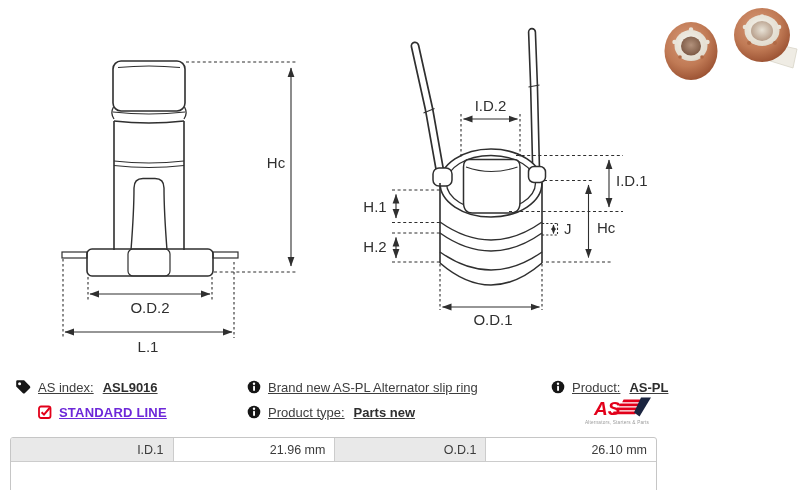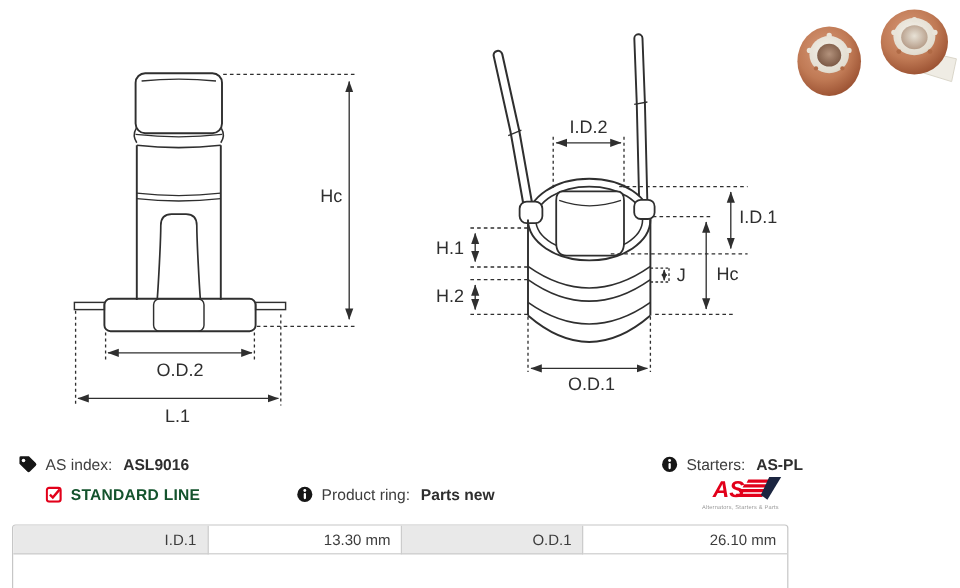--- a/index.html
+++ b/index.html
@@ -1,24 +1,24 @@
 <!DOCTYPE html>
 <html><head>
 <meta charset="utf-8">
 <style>
   html,body{margin:0;padding:0;background:#fff;}
   .stage{position:relative;width:800px;height:490px;background:#fff;overflow:hidden;
          font-family:"Liberation Sans",sans-serif;color:#3e3e3e;}
   .abs{position:absolute;}
   svg text{font-family:"Liberation Sans",sans-serif;}
   .dim-label{fill:#2f2f2f;font-size:15px;}
-  .info-row{position:absolute;display:flex;align-items:center;gap:7px;font-size:13px;height:18px;white-space:nowrap;}
+  .info-row{position:absolute;display:flex;align-items:center;gap:7px;font-size:13px;height:18px;white-space:nowrap;text-decoration:underline;}
   .info-row .lbl{color:#3e3e3e;}
   .info-row .val{font-weight:bold;color:#2e2e2e;margin-left:2px;}
-  .info-row.red{color:#14532d;font-weight:bold;letter-spacing:.2px;padding-left:23px;}
+  .info-row.red{color:#6d28d9;font-weight:bold;letter-spacing:.2px;padding-left:23px;}
   .spec-table{position:absolute;left:10px;top:437px;width:645px;border:1px solid #c6c6c6;
               border-radius:3px;display:grid;grid-template-columns:25.2% 25.1% 23.4% 26.3%;
               font-size:12.5px;color:#3c3c3c;overflow:hidden;background:#fff;}
   .cell{height:24px;line-height:24px;text-align:right;padding-right:9px;box-sizing:border-box;
         border-bottom:1px solid #cccccc;border-right:1px solid #cccccc;}
   .cell.lab{background:#e9e9e9;}
   .cell.last-col{border-right:none;padding-left:13px;}
   .cell.last-row{border-bottom:none;margin-top:48px;}
 </style>
 </head>
@@ -179,56 +179,64 @@
   </div>
 
   <div class="info-row red" style="left:15px;top:403px">
     <svg width="14" height="14" viewBox="0 0 14 14">
       <rect x="1" y="1.5" width="11.5" height="11.5" rx="2" fill="none" stroke="#e2001a" stroke-width="1.8"></rect>
       <path d="M3.6,7.2 L6,9.6 L11.6,3" stroke="#e2001a" stroke-width="2" fill="none"></path>
     </svg>
     <span>STANDARD LINE</span>
   </div>
 
-
-  <div class="info-row" style="left:247px;top:403px">
+  <div class="info-row" style="left:247px;top:378px">
     <svg width="14" height="14" viewBox="0 0 14 14">
       <circle cx="7" cy="7" r="6.3" fill="#161616"></circle>
       <rect x="6.1" y="5.8" width="1.9" height="5.2" rx="0.9" fill="#fff"></rect>
       <circle cx="7" cy="3.7" r="1.2" fill="#fff"></circle>
     </svg>
-    <span class="lbl">Product ring:</span>
-      <span class="val">Parts new</span>
-  </div>
-
-  <div class="info-row" style="left:551px;top:378px">
+    <span class="lbl">Brand new AS-PL Alternator slip ring</span>
+  </div>
+
+  <div class="info-row" style="left:247px;top:403px">
     <svg width="14" height="14" viewBox="0 0 14 14">
       <circle cx="7" cy="7" r="6.3" fill="#161616"></circle>
       <rect x="6.1" y="5.8" width="1.9" height="5.2" rx="0.9" fill="#fff"></rect>
       <circle cx="7" cy="3.7" r="1.2" fill="#fff"></circle>
     </svg>
-    <span class="lbl">Starters:</span>
+    <span class="lbl">Product type:</span>
+      <span class="val">Parts new</span>
+  </div>
+
+  <div class="info-row" style="left:551px;top:378px">
+    <svg width="14" height="14" viewBox="0 0 14 14">
+      <circle cx="7" cy="7" r="6.3" fill="#161616"></circle>
+      <rect x="6.1" y="5.8" width="1.9" height="5.2" rx="0.9" fill="#fff"></rect>
+      <circle cx="7" cy="3.7" r="1.2" fill="#fff"></circle>
+    </svg>
+    <span class="lbl">Product:</span>
       <span class="val">AS-PL</span>
   </div>
 
   <svg class="abs" style="left:581px;top:397px" width="72" height="30" viewBox="0 0 72 30">
     <g transform="translate(39,2.5) skewX(-28)" fill="#e2001a">
       <rect x="3.6" y="0" width="23" height="2.7"></rect>
       <rect x="2.4" y="4" width="23" height="2.7"></rect>
       <rect x="1.2" y="8" width="23" height="2.7"></rect>
       <rect x="0" y="12" width="23" height="2.7"></rect>
     </g>
     <path d="M60,0.5 L70,0.5 L58.5,19.5 L53,15.5 Z" fill="#1b2540"></path>
     <text x="13" y="17.5" font-size="19" font-weight="bold" font-style="italic" fill="#e2001a">AS</text>
     <text x="36" y="27" text-anchor="middle" font-size="4.7" fill="#9a9a9a" letter-spacing="0.2">Alternators, Starters &amp; Parts</text>
   </svg>
 
   <div class="spec-table">
     <div class="cell lab">I.D.1</div>
-    <div class="cell">13.30 mm</div>
+    <div class="cell">21.96 mm</div>
     <div class="cell lab">O.D.1</div>
     <div class="cell last-col">26.10 mm</div>
     <div class="cell lab last-row">Hc.</div>
     <div class="cell lab last-row"></div>
     <div class="cell last-col last-row"></div>
   </div>
 
 </div>
 
 </body></html>

